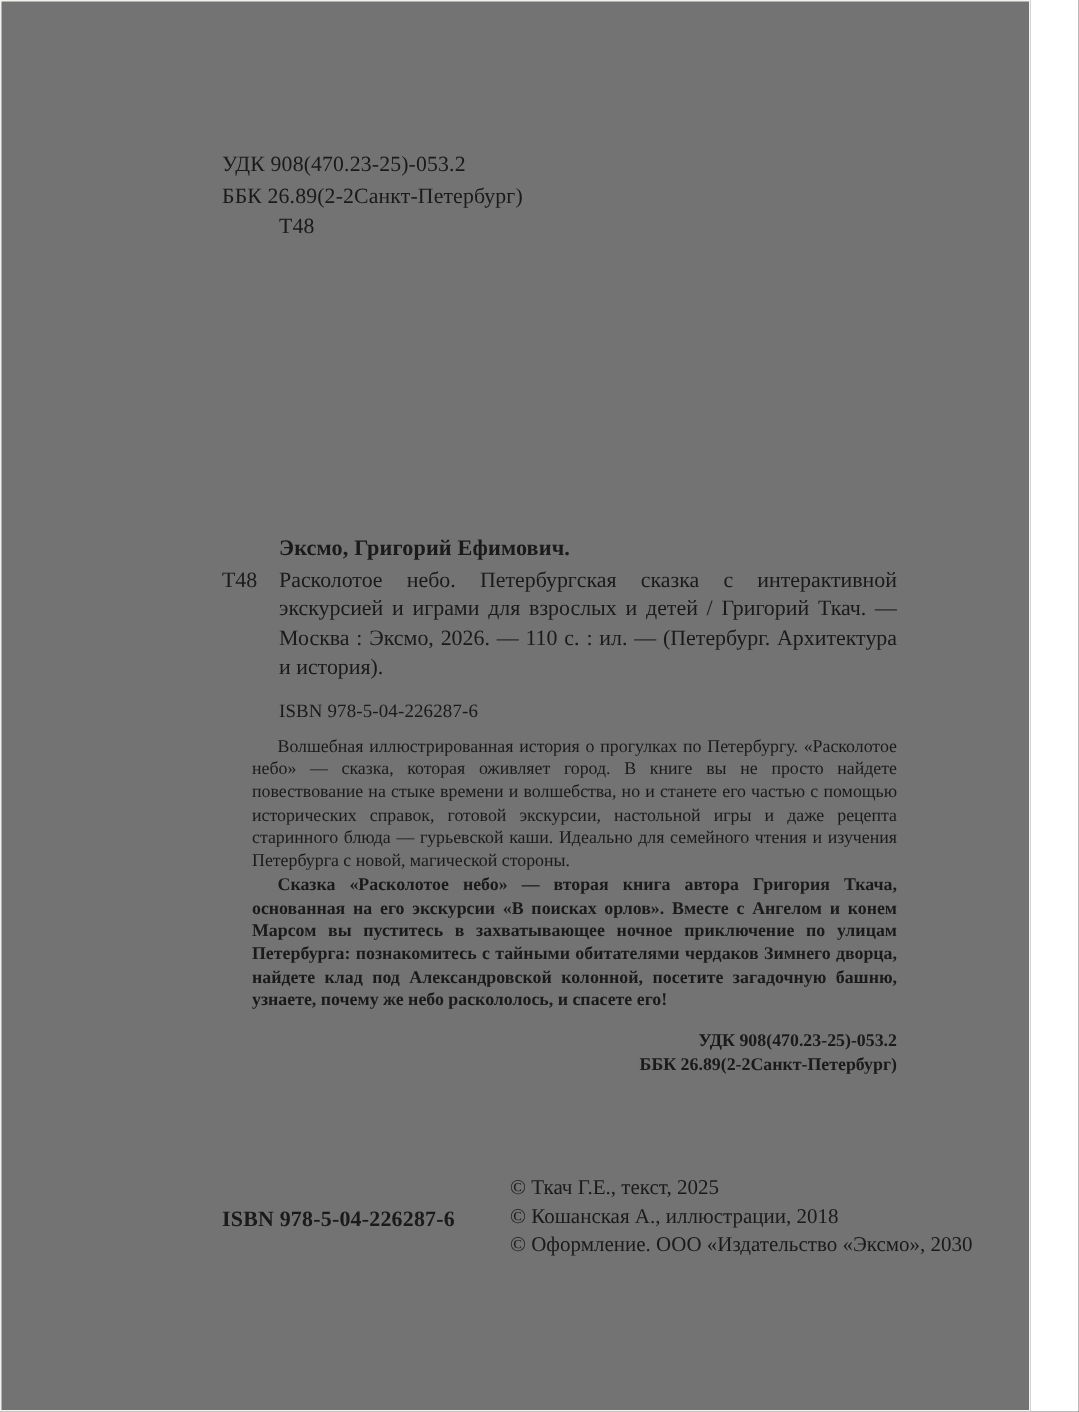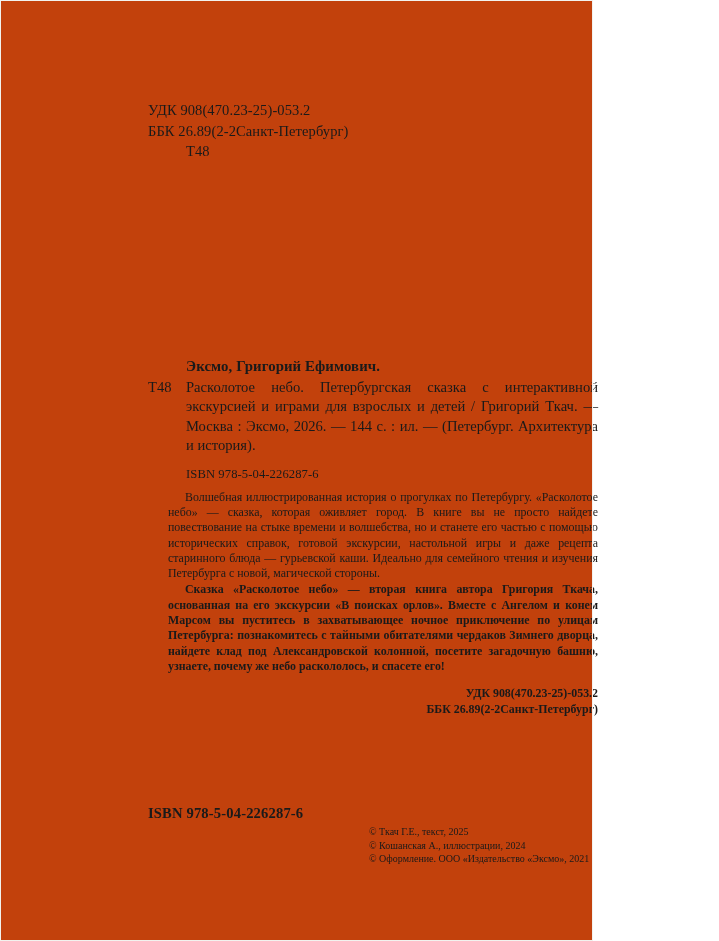--- a/index.html
+++ b/index.html
@@ -11,23 +11,23 @@
     height: 941px;
     background: #ffffff;
     font-family: "Liberation Serif", serif;
     color: #1a1a1a;
     position: relative;
     overflow: hidden;
   }
   .page {
     position: absolute;
     left: 0; top: 0;
-    width: 593px;
+    width: 687px;
     height: 941px;
-    background: #c2410c;
+    background: #737373;
   }
   
   .page::after {
     content: "";
     position: absolute;
     left: 0; top: 0; right: 0; bottom: 0;
     box-shadow: inset 0 0 0 1px #f2f2ee;
     pointer-events: none;
   }
 
@@ -98,25 +98,24 @@
     margin: 12px 0 0 0;
     font-size: 11.9px;
     font-weight: bold;
     text-align: right;
     line-height: 1.33;
     padding-right: 0px;
   }
 
   .copyright {
     position: absolute;
-    left: 369px;
+    left: 340px;
     top: 783px;
-    font-size: 10px;
+    font-size: 14px;
     line-height: 1.37;
-    margin-top: 42px;
   }
   .copyright div { white-space: nowrap; }
 
   .isbn-big {
     position: absolute;
     left: 148px;
     top: 805px;
     font-size: 14.6px;
     font-weight: bold;
     letter-spacing: 0.15px;
@@ -132,38 +131,38 @@
     <div class="udk-line">ББК 26.89(2-2Санкт-Петербург)</div>
     <div class="udk-line udk-code">Т48</div>
   </div>
 
   <div class="main-block">
 
     <div class="author-name">Эксмо, Григорий Ефимович.</div>
 
     <div class="desc-row">
       <span class="desc-label">Т48</span>
-      <span class="desc-text">Расколотое небо. Петербургская сказка с интерактивной экскурсией и играми для взрослых и детей / Григорий Ткач. — Москва : Эксмо, 2026. — 144 с. : ил. — (Петербург. Архитектура и история).</span>
+      <span class="desc-text">Расколотое небо. Петербургская сказка с интерактивной экскурсией и играми для взрослых и детей / Григорий Ткач. — Москва : Эксмо, 2026. — 110 с. : ил. — (Петербург. Архитектура и история).</span>
     </div>
 
     <div class="isbn-small">ISBN 978-5-04-226287-6</div>
 
     <div class="annotation">
       <p>Волшебная иллюстрированная история о прогулках по Петербургу. «Расколотое небо» — сказка, которая оживляет город. В книге вы не просто найдете повествование на стыке времени и волшебства, но и станете его частью с помощью исторических справок, готовой экскурсии, настольной игры и даже рецепта старинного блюда — гурьевской каши. Идеально для семейного чтения и изучения Петербурга с новой, магической стороны.</p>
       <p>Сказка «Расколотое небо» — вторая книга автора Григория Ткача, основанная на его экскурсии «В поисках орлов». Вместе с Ангелом и конем Марсом вы пуститесь в захватывающее ночное приключение по улицам Петербурга: познакомитесь с тайными обитателями чердаков Зимнего дворца, найдете клад под Александровской колонной, посетите загадочную башню, узнаете, почему же небо раскололось, и спасете его!</p>
     </div>
 
     <div class="udk-repeat">
       <div>УДК 908(470.23-25)-053.2</div>
       <div>ББК 26.89(2-2Санкт-Петербург)</div>
     </div>
 
   </div>
 
   <div class="copyright">
     <div>© Ткач Г.Е., текст, 2025</div>
-    <div>© Кошанская А., иллюстрации, 2024</div>
-    <div>© Оформление. ООО «Издательство «Эксмо», 2021</div>
+    <div>© Кошанская А., иллюстрации, 2018</div>
+    <div>© Оформление. ООО «Издательство «Эксмо», 2030</div>
   </div>
 
   <div class="isbn-big">ISBN 978-5-04-226287-6</div>
 
 </div>
 
 </body></html>

